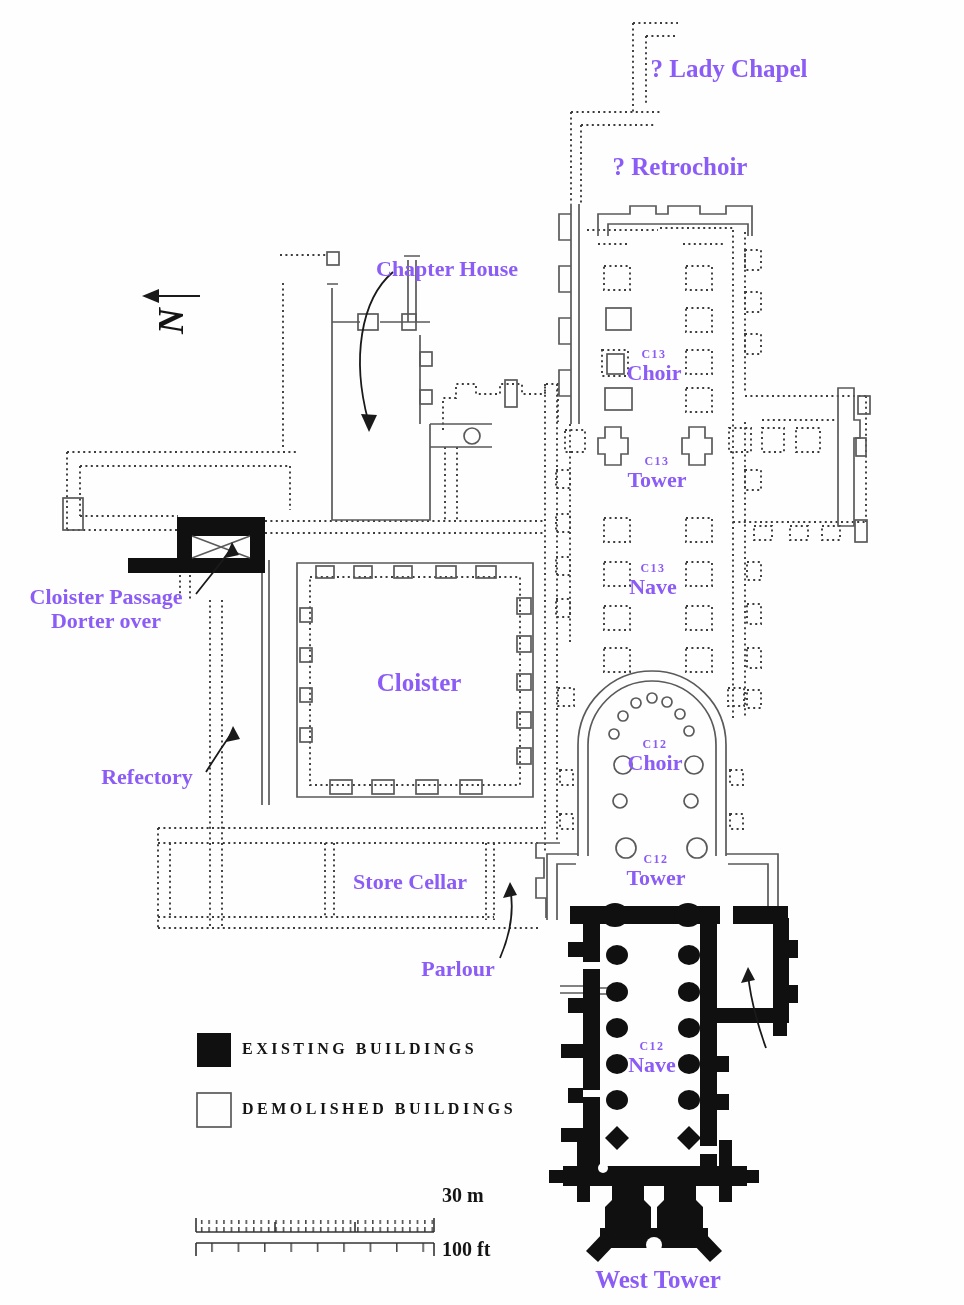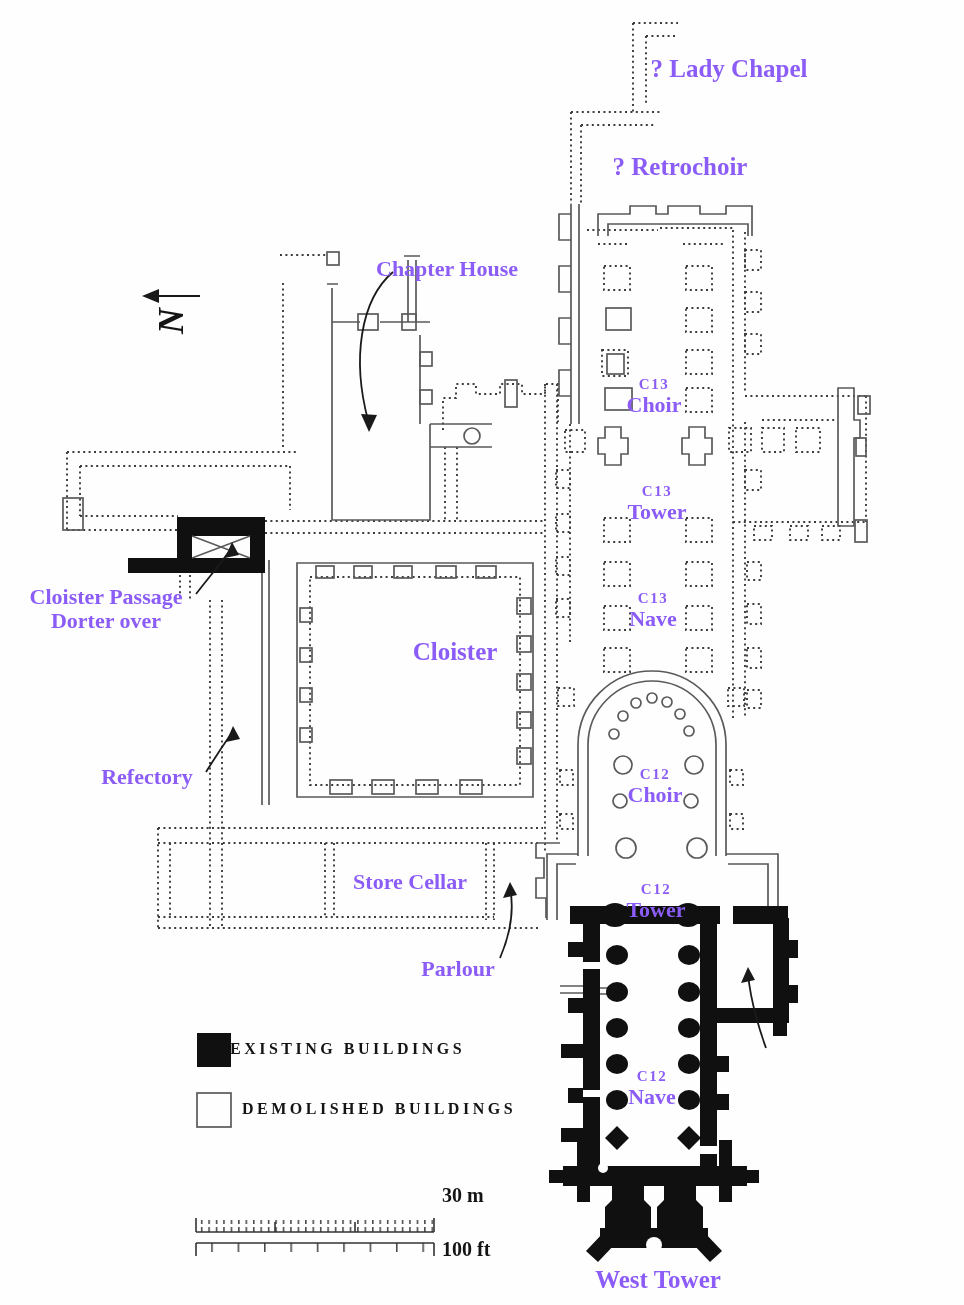--- a/index.html
+++ b/index.html
@@ -3,21 +3,21 @@
 <meta charset="utf-8">
 <style>
   html,body{margin:0;padding:0;background:#fff;}
   #page{position:relative;width:964px;height:1305px;background:#fefefe;overflow:hidden;
         font-family:"Liberation Serif",serif;}
   svg{position:absolute;left:0;top:0;}
   .lbl{position:absolute;font-family:"Liberation Serif",serif;font-weight:bold;color:#8b5cf6;
        transform:translateX(-50%);text-align:center;white-space:nowrap;line-height:1.1;}
   .lg{font-size:22px;}
   .xl{font-size:25px;}
-  .sm{font-size:15px;letter-spacing:1.5px;margin-top:28px;}
+  .sm{font-size:12px;letter-spacing:1.5px;}
   .leg{position:absolute;font-family:"Liberation Serif",serif;font-weight:bold;color:#141414;
        font-size:16px;letter-spacing:3.5px;white-space:nowrap;}
   .scl{position:absolute;font-family:"Liberation Serif",serif;font-weight:bold;color:#141414;
        font-size:20px;white-space:nowrap;}
   .north-n{position:absolute;font-family:"Liberation Serif",serif;font-style:italic;font-weight:bold;
        font-size:36px;color:#141414;transform:rotate(-90deg);}
 </style>
 </head>
 <body>
 
@@ -308,21 +308,21 @@
   <div class="lbl" style="left:653px;top:562px;">
     <div class="sm">C13</div>
     <div class="lg">Nave</div>
   </div>
 
   <div class="lbl" style="left:106px;top:585px;">
     <div class="lg">Cloister Passage</div>
     <div class="lg">Dorter over</div>
   </div>
 
-  <div class="lbl xl" style="left:419px;top:638px;margin-left:36px;">Cloister</div>
+  <div class="lbl xl" style="left:419px;top:669px;">Cloister</div>
   <div class="lbl lg" style="left:147px;top:765px;">Refectory</div>
   <div class="lbl lg" style="left:410px;top:870px;">Store Cellar</div>
 
   <div class="lbl" style="left:655px;top:738px;">
     <div class="sm">C12</div>
     <div class="lg">Choir</div>
   </div>
   <div class="lbl" style="left:656px;top:853px;">
     <div class="sm">C12</div>
     <div class="lg">Tower</div>
@@ -333,19 +333,19 @@
   <div class="lbl" style="left:652px;top:1040px;">
     <div class="sm">C12</div>
     <div class="lg">Nave</div>
   </div>
 
 
   <div class="lbl xl" style="left:658px;top:1266px;text-align:center;">West Tower</div>
 
   <div class="north-n" style="left:158px;top:300px;">N</div>
 
-  <div class="leg" style="left:230px;top:1040px;">EXISTING BUILDINGS</div>
+  <div class="leg" style="left:242px;top:1040px;">EXISTING BUILDINGS</div>
   <div class="leg" style="left:242px;top:1100px;">DEMOLISHED BUILDINGS</div>
 
   <div class="scl" style="left:442px;top:1184px;">30 m</div>
   <div class="scl" style="left:442px;top:1238px;">100 ft</div>
 
 </div>
 
 </body></html>

